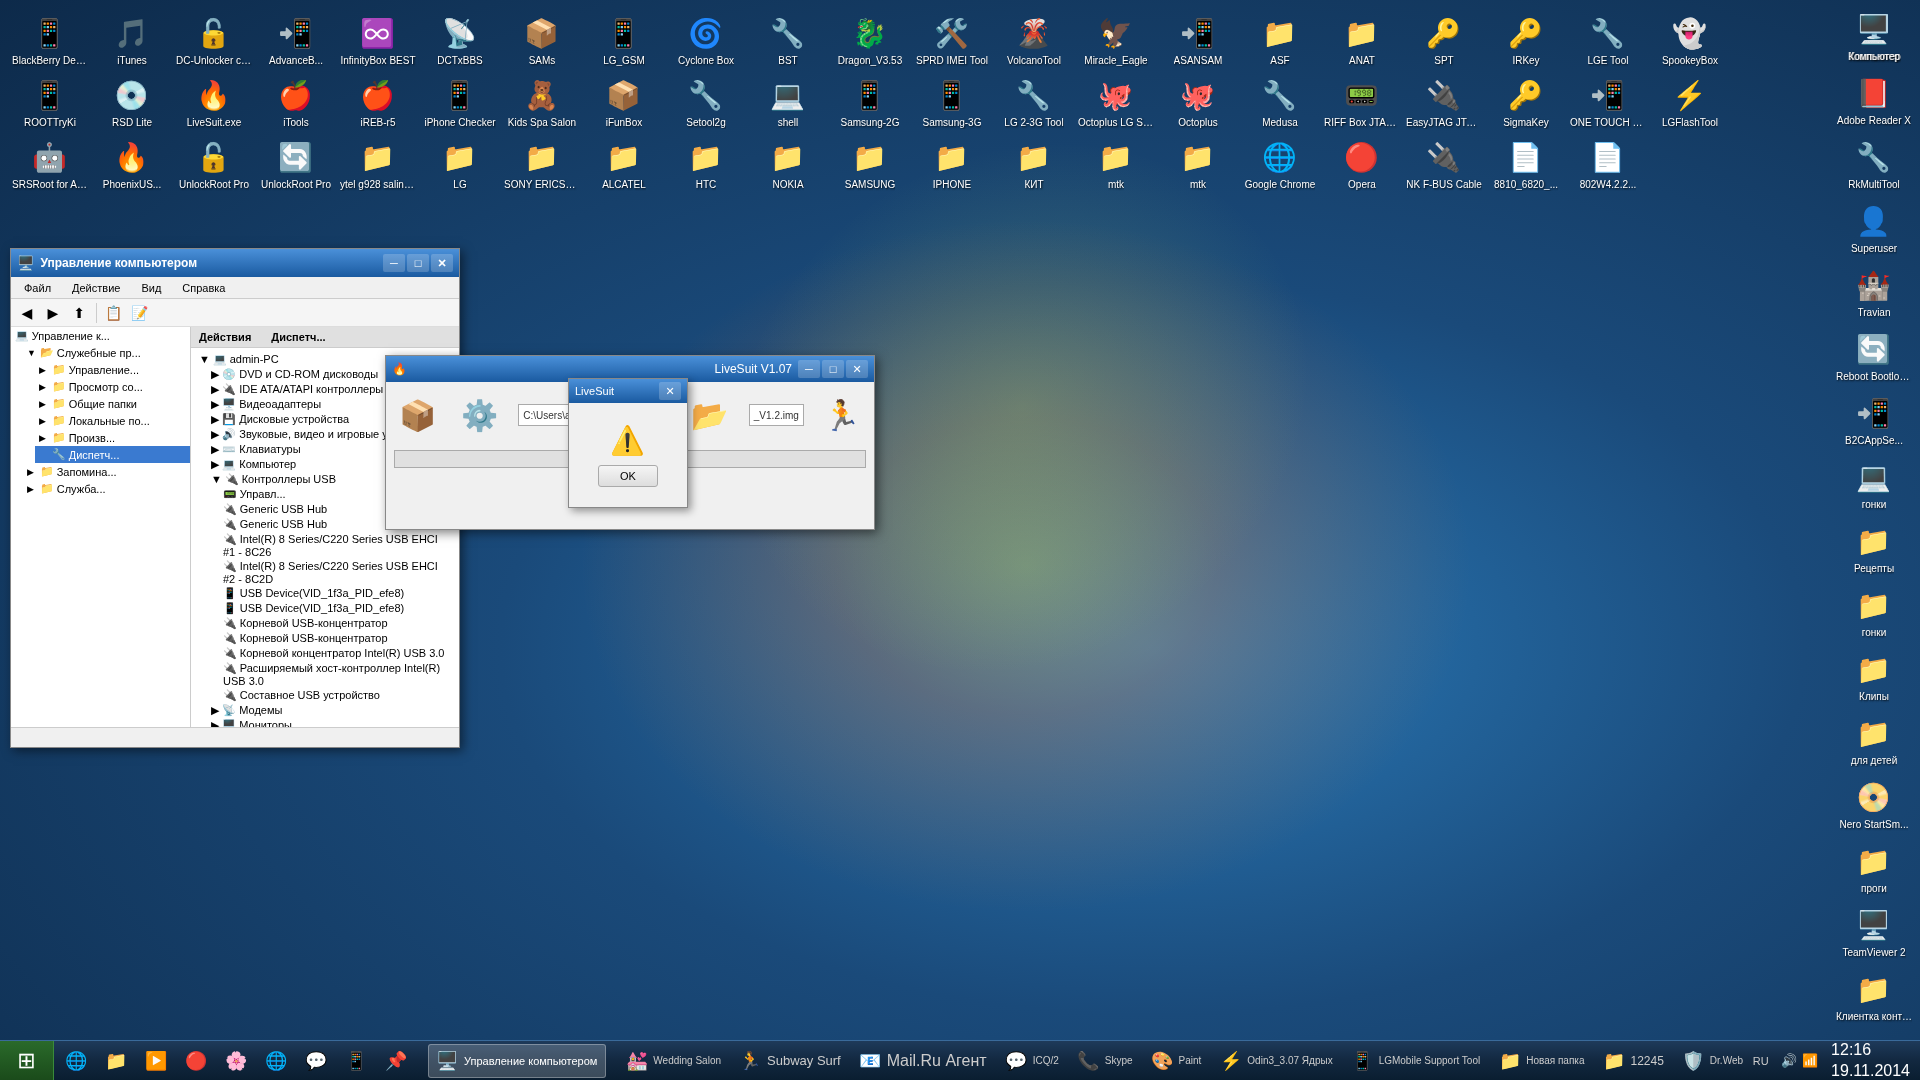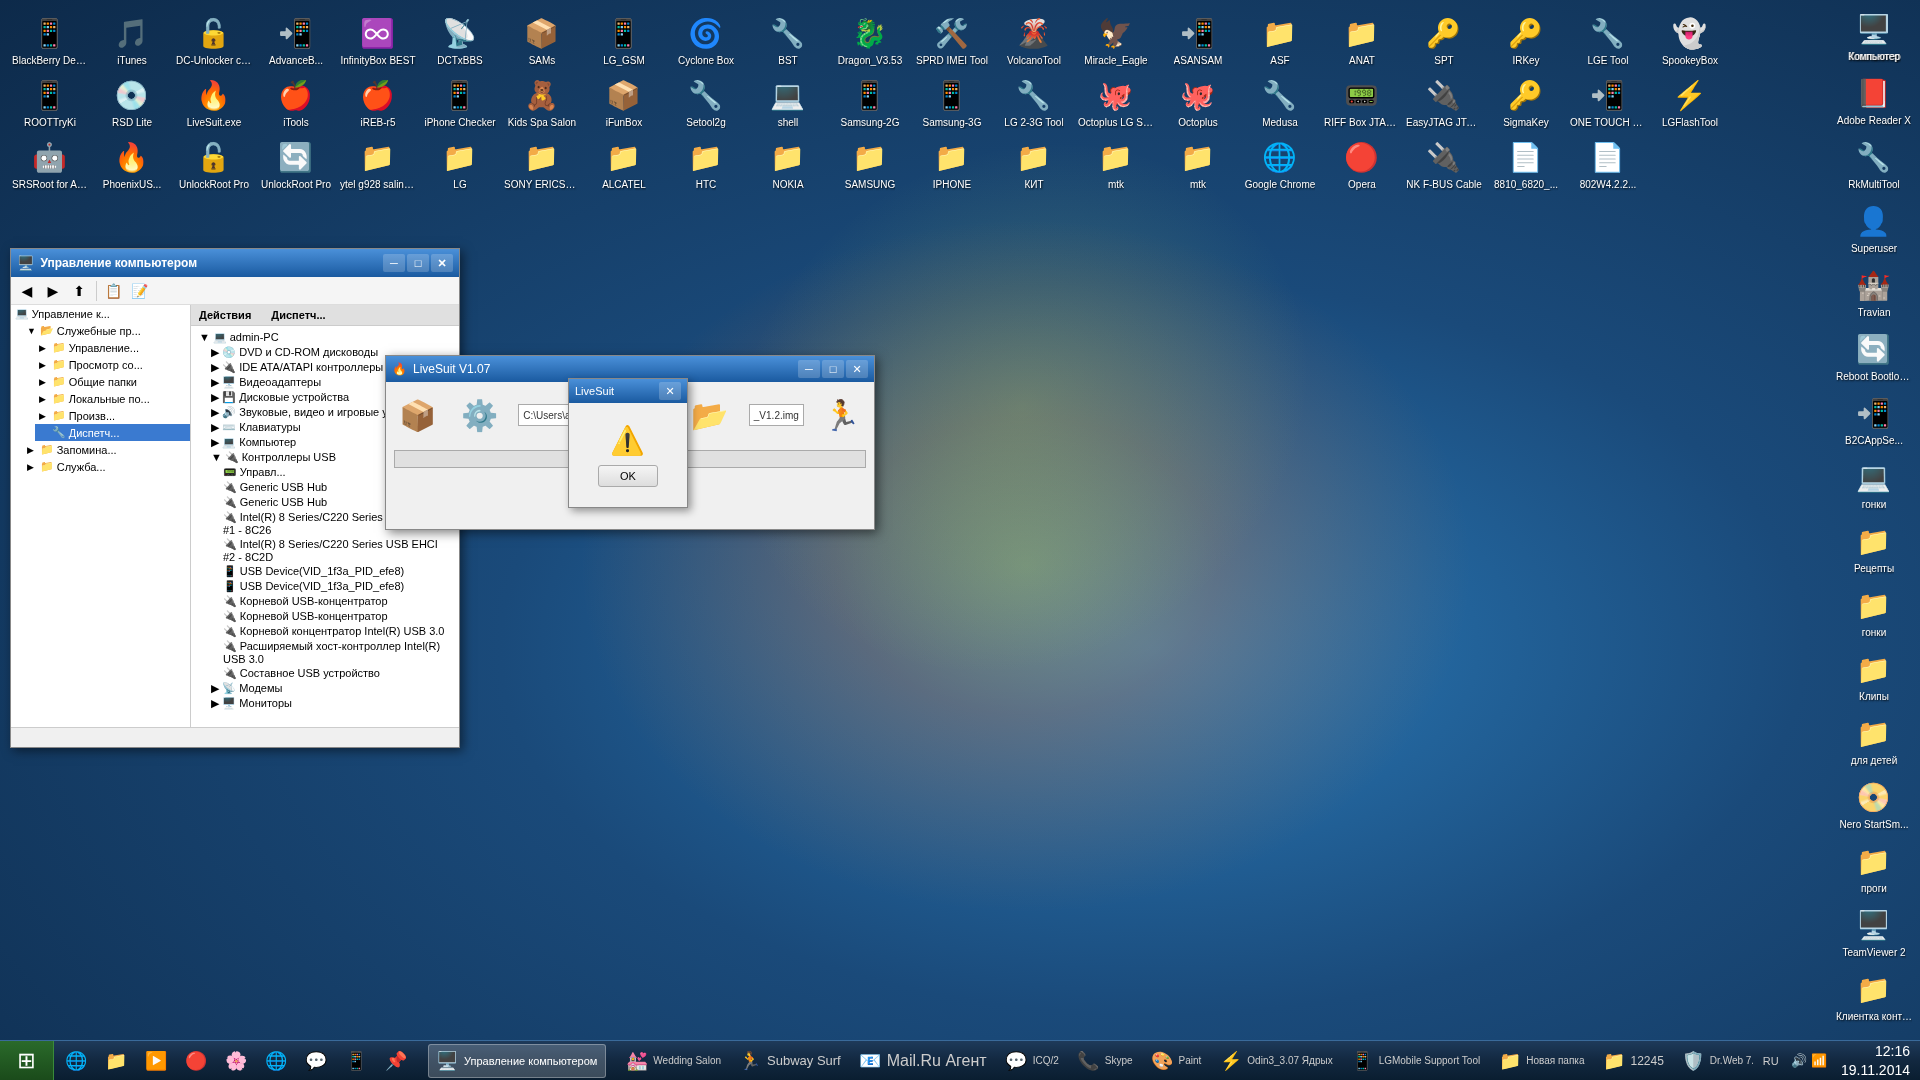--- a/index.html
+++ b/index.html
@@ -155,23 +155,23 @@
     .taskbar-right {
       display: flex;
       align-items: center;
       gap: 8px;
       padding: 0 10px;
       color: #ccc;
       font-size: 11px;
     }
 
     .taskbar-clock {
-      text-align: right;
+      text-align: left;
       line-height: 1.3;
-      font-size: 14px;
+      font-size: 16px;
       color: white;
     }
 
     .taskbar-tray {
       display: flex;
       align-items: center;
       gap: 4px;
       padding: 0 5px;
       font-size: 13px;
     }
@@ -828,20 +828,26 @@
 
 <div class="window-computer-mgmt">
   <div class="window-titlebar">
     <span class="window-title-icon">🖥️</span>
     <span class="window-title-text">Управление компьютером</span>
     <div class="window-controls">
       <div class="win-btn">─</div>
       <div class="win-btn">□</div>
       <div class="win-btn close">✕</div>
     </div>
+  </div>
+  <div class="window-menubar">
+    <span class="menu-item">Файл</span>
+    <span class="menu-item">Действие</span>
+    <span class="menu-item">Вид</span>
+    <span class="menu-item">Справка</span>
   </div>
   <div class="window-toolbar">
     <div class="toolbar-btn">◀</div>
     <div class="toolbar-btn">▶</div>
     <div class="toolbar-btn">⬆</div>
     <div style="width:1px;height:20px;background:#ccc;margin:0 2px;"></div>
     <div class="toolbar-btn">📋</div>
     <div class="toolbar-btn">📝</div>
   </div>
   <div class="window-content">
@@ -928,21 +934,21 @@
 
       </div>
     </div>
   </div>
   <div class="window-statusbar"></div>
 </div>
 
 <div class="window-livesuit">
   <div class="livesuit-titlebar">
     <span>🔥</span>
-    <span style="flex:1;">LiveSuit V1.07</span>
+    <span style="flex:1;text-align:right;">LiveSuit V1.07</span>
     <div class="window-controls">
       <div class="win-btn">─</div>
       <div class="win-btn">□</div>
       <div class="win-btn close">✕</div>
     </div>
   </div>
   <div class="livesuit-body">
     <div class="livesuit-row1">
       <div class="livesuit-icon">📦</div>
       <div class="livesuit-icon">⚙️</div>

